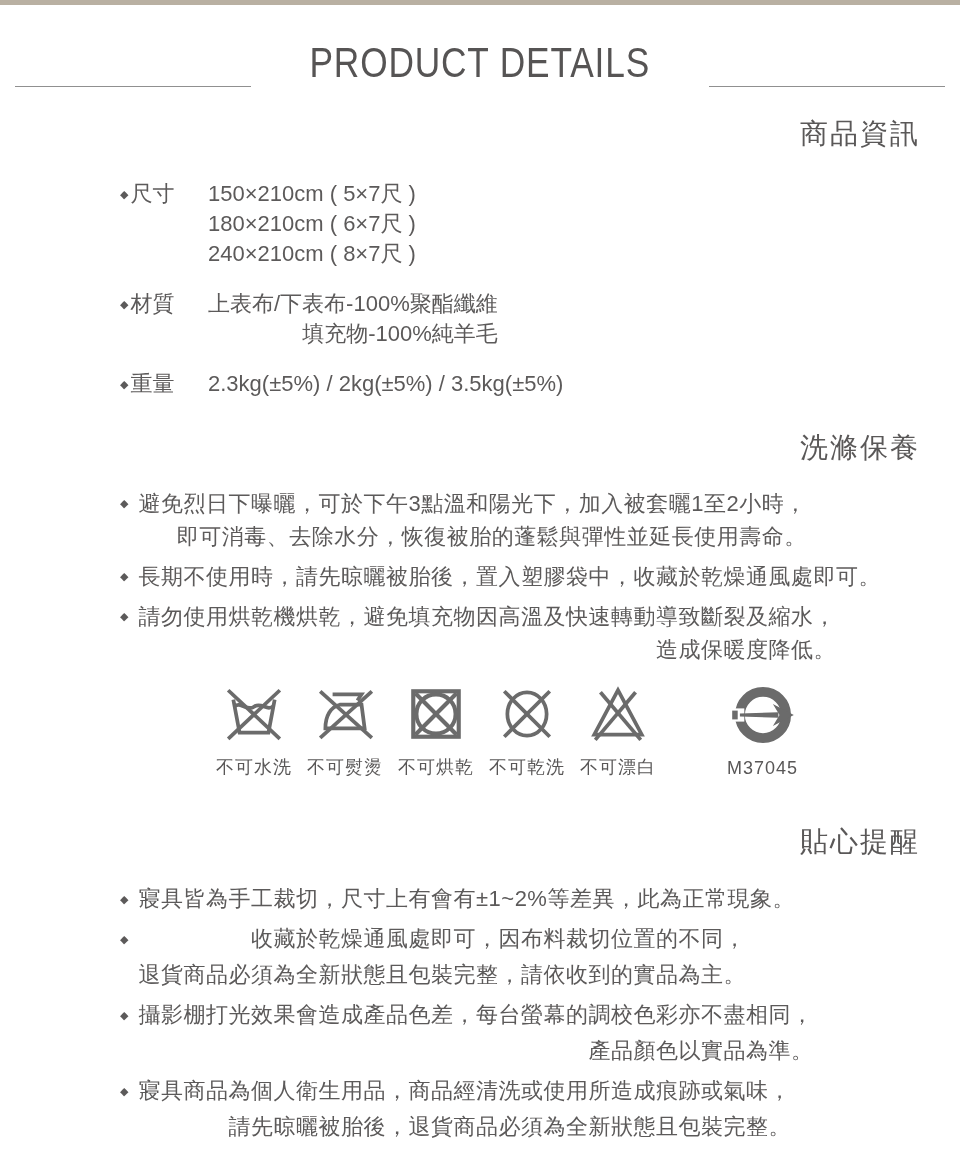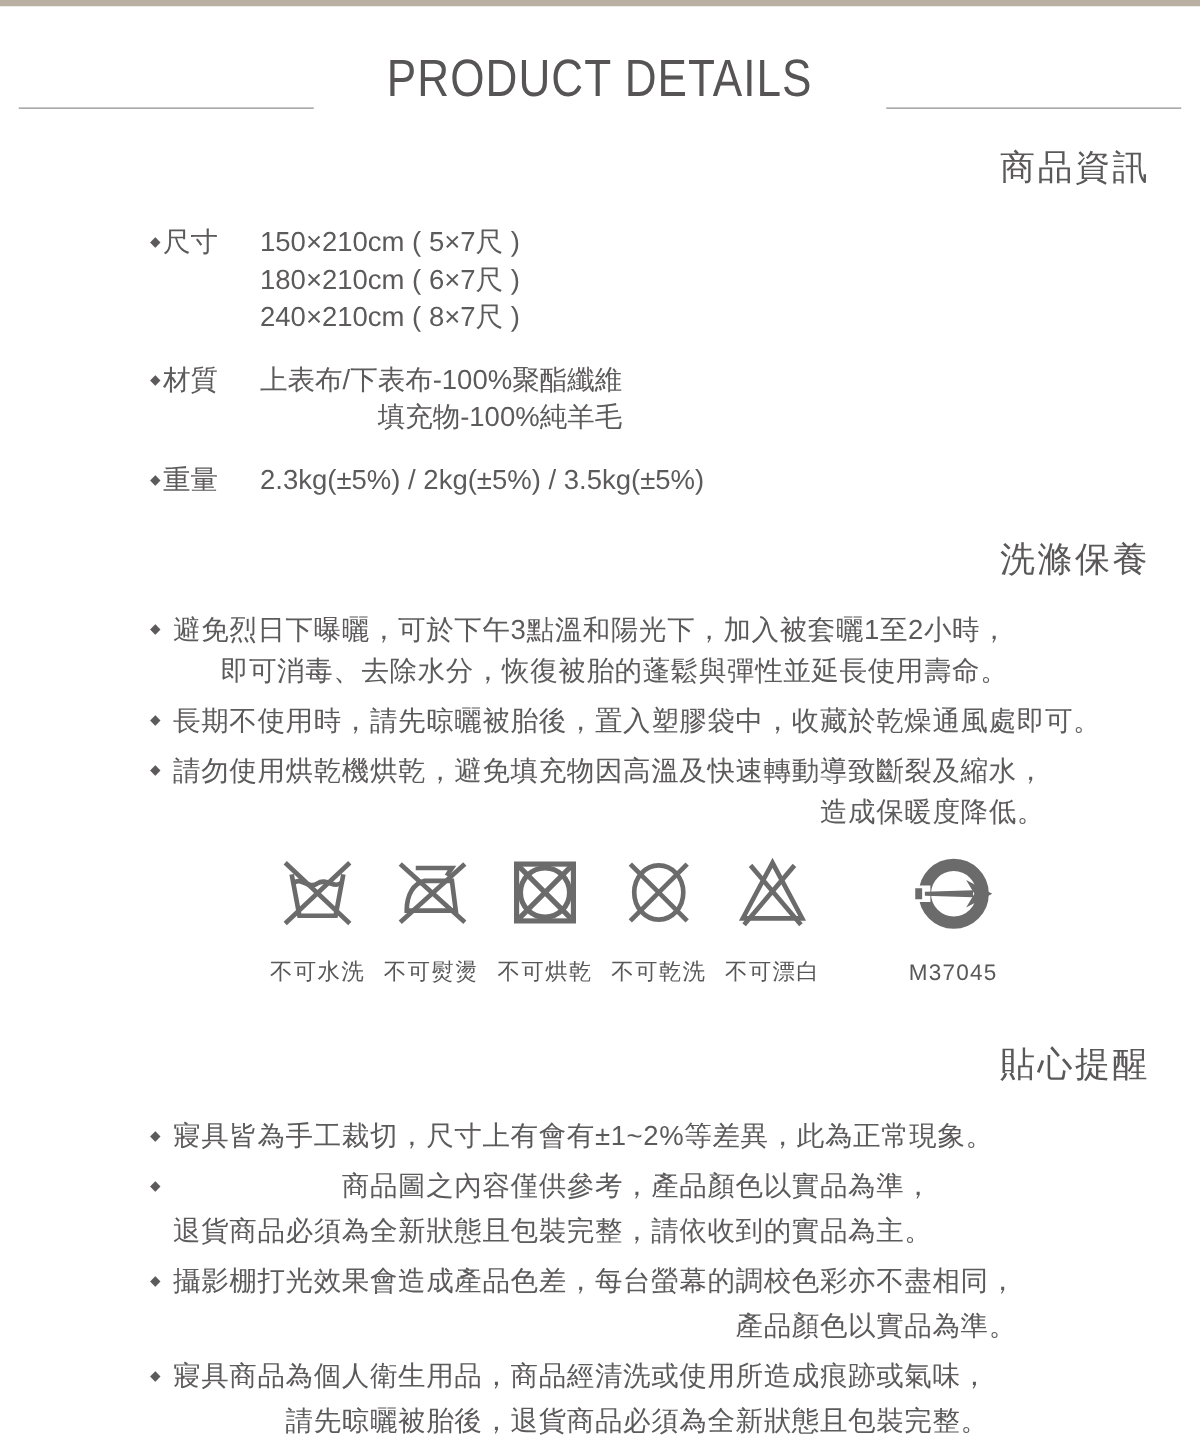--- a/index.html
+++ b/index.html
@@ -38,21 +38,21 @@
 
   .bullet-list { margin-top:20px; font-size:22px; }
   .bullet { display:flex; margin-bottom:7px; }
   .bullet .diamond { flex:none; font-size:11px; line-height:33px; margin-right:10px; color:#5c5a5a; }
   .bullet-text { line-height:33px; letter-spacing:0.5px; }
 
   .icons-row {
     margin-top:16px; margin-left:96px;
     display:flex; align-items:flex-end; gap:15px;
   }
-  .care-icon { display:flex; flex-direction:column; align-items:center; gap:20px; }
+  .care-icon { display:flex; flex-direction:column; align-items:center; gap:10px; }
   .care-icon svg { display:block; }
   .icon-label { font-size:18px; color:#595757; letter-spacing:1px; white-space:nowrap; }
   .bsmi-group { margin-left:56px; }
 
   .reminder-list { margin-top:20px; font-size:22px; }
   .reminder-list .bullet { margin-bottom:4px; }
   .reminder-list .bullet-text { line-height:36px; }
   .reminder-list .bullet .diamond { line-height:36px; }
 </style>
 </head>
@@ -207,21 +207,21 @@
     <div class="bullet-list reminder-list">
       <div class="bullet">
         <span class="diamond">◆</span>
         <div class="bullet-text">
           <div>寢具皆為手工裁切，尺寸上有會有±1~2%等差異，此為正常現象。</div>
         </div>
       </div>
       <div class="bullet">
         <span class="diamond">◆</span>
         <div class="bullet-text">
-          <div>商品圖之內容僅供參考，產品顏色以實品為準，</div>
+          <div>收藏於乾燥通風處即可，因布料裁切位置的不同，</div>
           <div>退貨商品必須為全新狀態且包裝完整，請依收到的實品為主。</div>
         </div>
       </div>
       <div class="bullet">
         <span class="diamond">◆</span>
         <div class="bullet-text">
           <div>攝影棚打光效果會造成產品色差，每台螢幕的調校色彩亦不盡相同，</div>
           <div>產品顏色以實品為準。</div>
         </div>
       </div>

